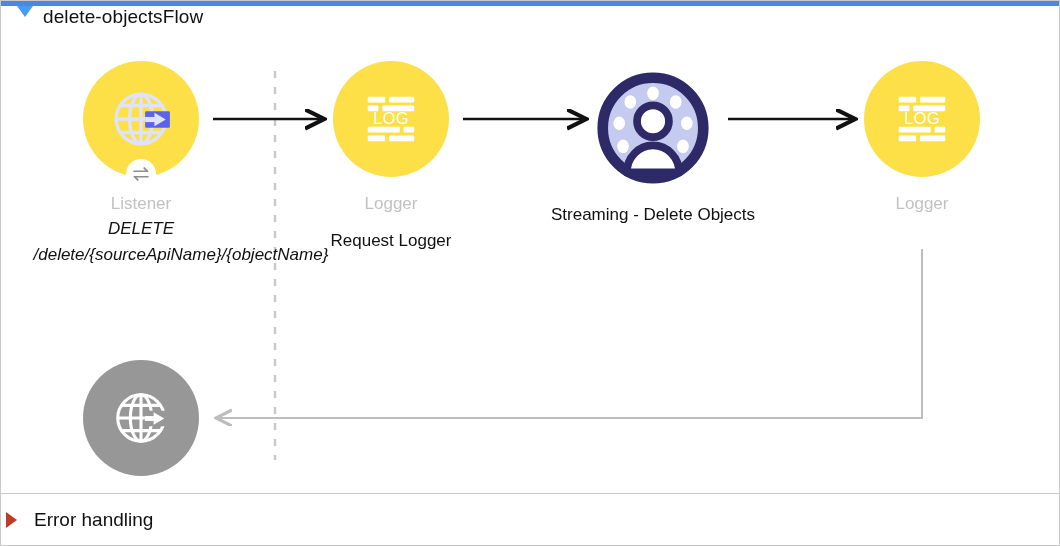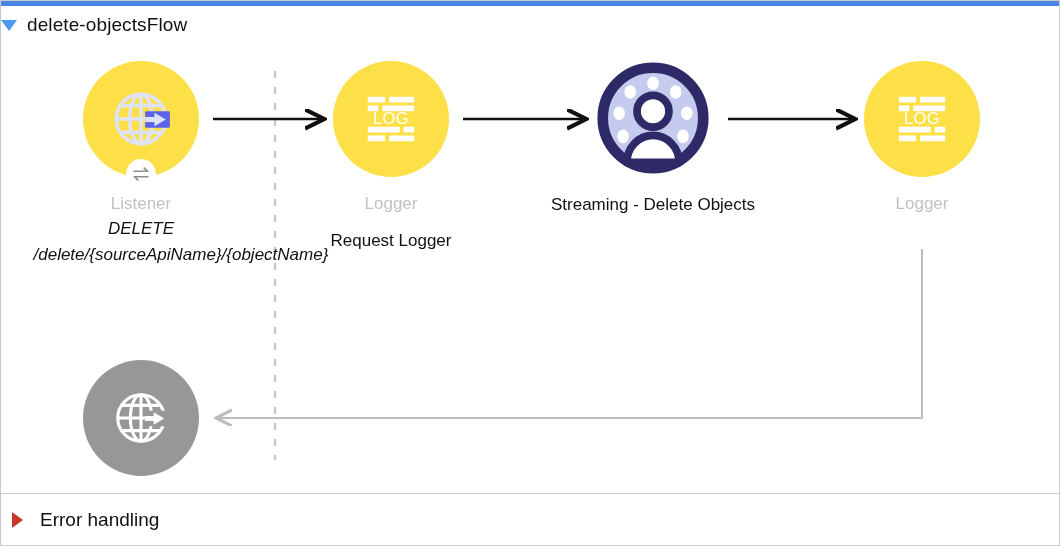--- a/index.html
+++ b/index.html
@@ -33,22 +33,21 @@
   }
 
   
   .flow-header {
     position: absolute;
     left: 0;
     top: 5px;
     width: 1058px;
     height: 38px;
     display: flex;
-    align-items: center;
-    padding-left: 0;
+    padding-left: 16px;
     box-sizing: border-box;
   }
   .tri {
     width: 0; height: 0;
     margin-right: 10px;
     flex: none;
   }
   .tri-down {
     border-left: 8px solid transparent;
     border-right: 8px solid transparent;
@@ -143,21 +142,21 @@
     background: #c9c9c9;
   }
   .error-section {
     position: absolute;
     left: 0;
     top: 493px;
     width: 1058px;
     height: 51px;
     display: flex;
     align-items: center;
-    padding-left: 8px;
+    padding-left: 2px;
     box-sizing: border-box;
     background: #ffffff;
   }
   .error-label {
     font-size: 19px;
     color: #111111;
     margin-left: 7px;
   }
 </style>
 </head>
@@ -242,21 +241,21 @@
             <rect x="8" y="49" width="18" height="6" rx="1"></rect>
             <rect x="30" y="49" width="26" height="6" rx="1"></rect>
           </g>
           <text x="32" y="37" text-anchor="middle" font-family="'Liberation Sans', sans-serif" font-size="17" font-weight="400" fill="#ffffff" letter-spacing="0.5">LOG</text>
         </svg>
       </div>
       <div class="node-type">Logger</div>
       <div class="node-label">Request Logger</div>
     </div>
 
-    <div class="node" style="left:652px; top:16px;">
+    <div class="node" style="left:652px; top:26px;">
       <div class="bubble plain">
         <svg width="122" height="122" viewBox="0 0 120 120">
           <circle cx="60" cy="60" r="52" fill="#c5cbef" stroke="#2d2a67" stroke-width="11"></circle>
           <g fill="#ffffff">
             <ellipse cx="60" cy="24" rx="6" ry="7"></ellipse>
             <ellipse cx="36.5" cy="33" rx="6" ry="7"></ellipse>
             <ellipse cx="83.5" cy="33" rx="6" ry="7"></ellipse>
             <ellipse cx="25" cy="55" rx="6" ry="7"></ellipse>
             <ellipse cx="95" cy="55" rx="6" ry="7"></ellipse>
             <ellipse cx="29" cy="79" rx="6" ry="7"></ellipse>

